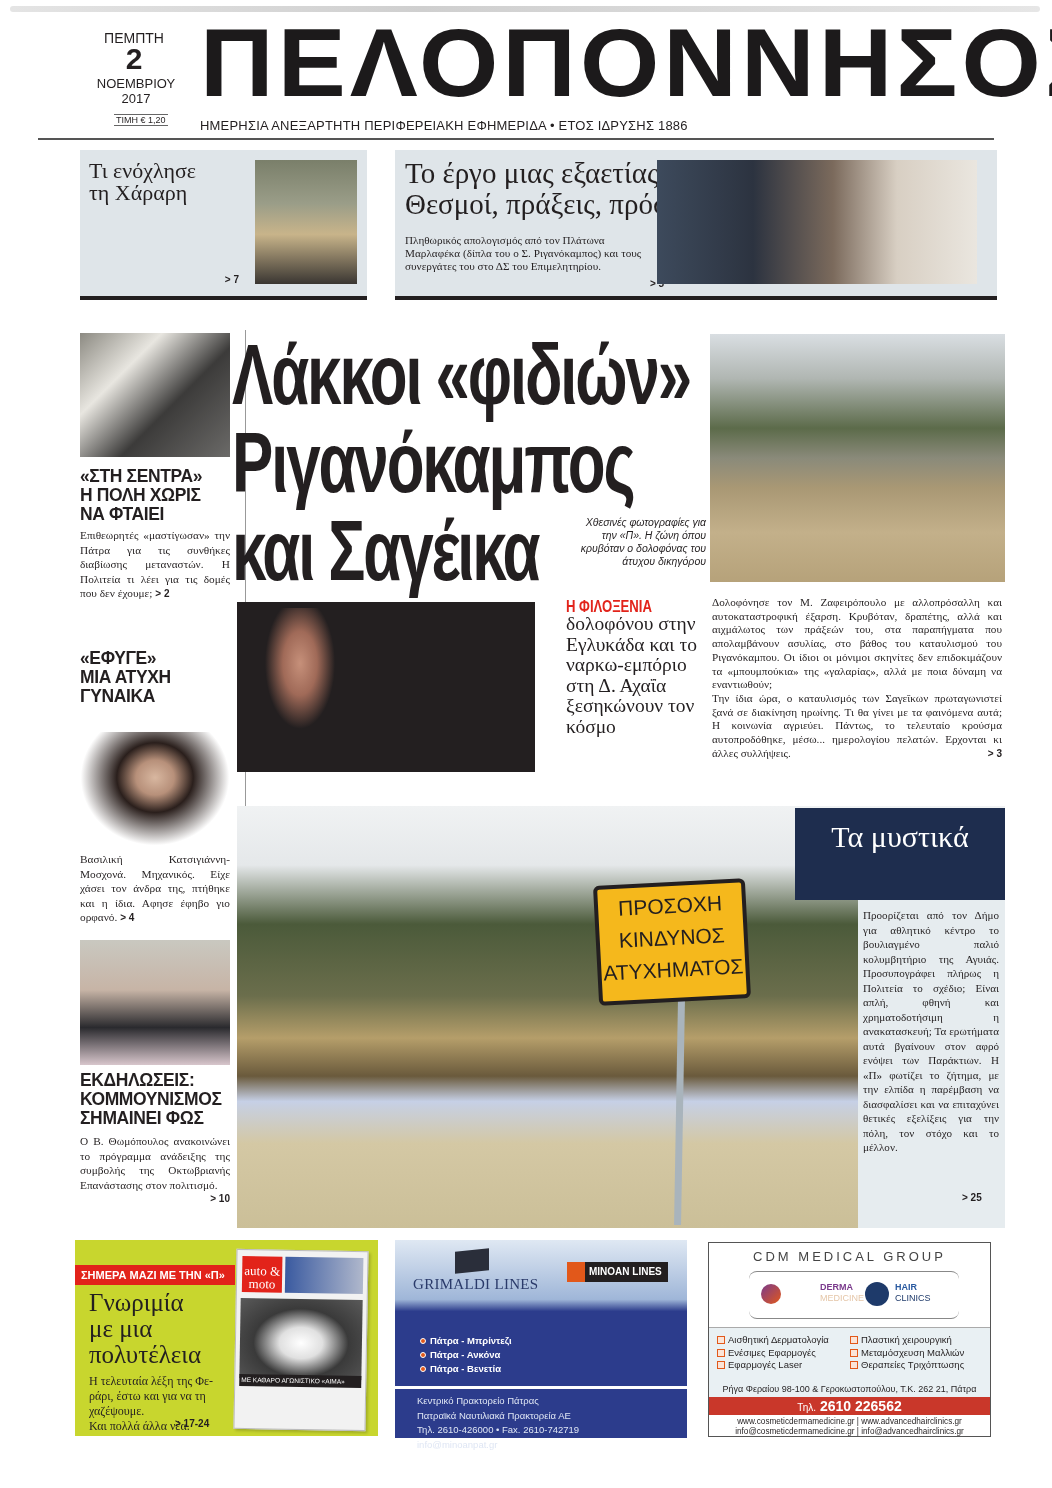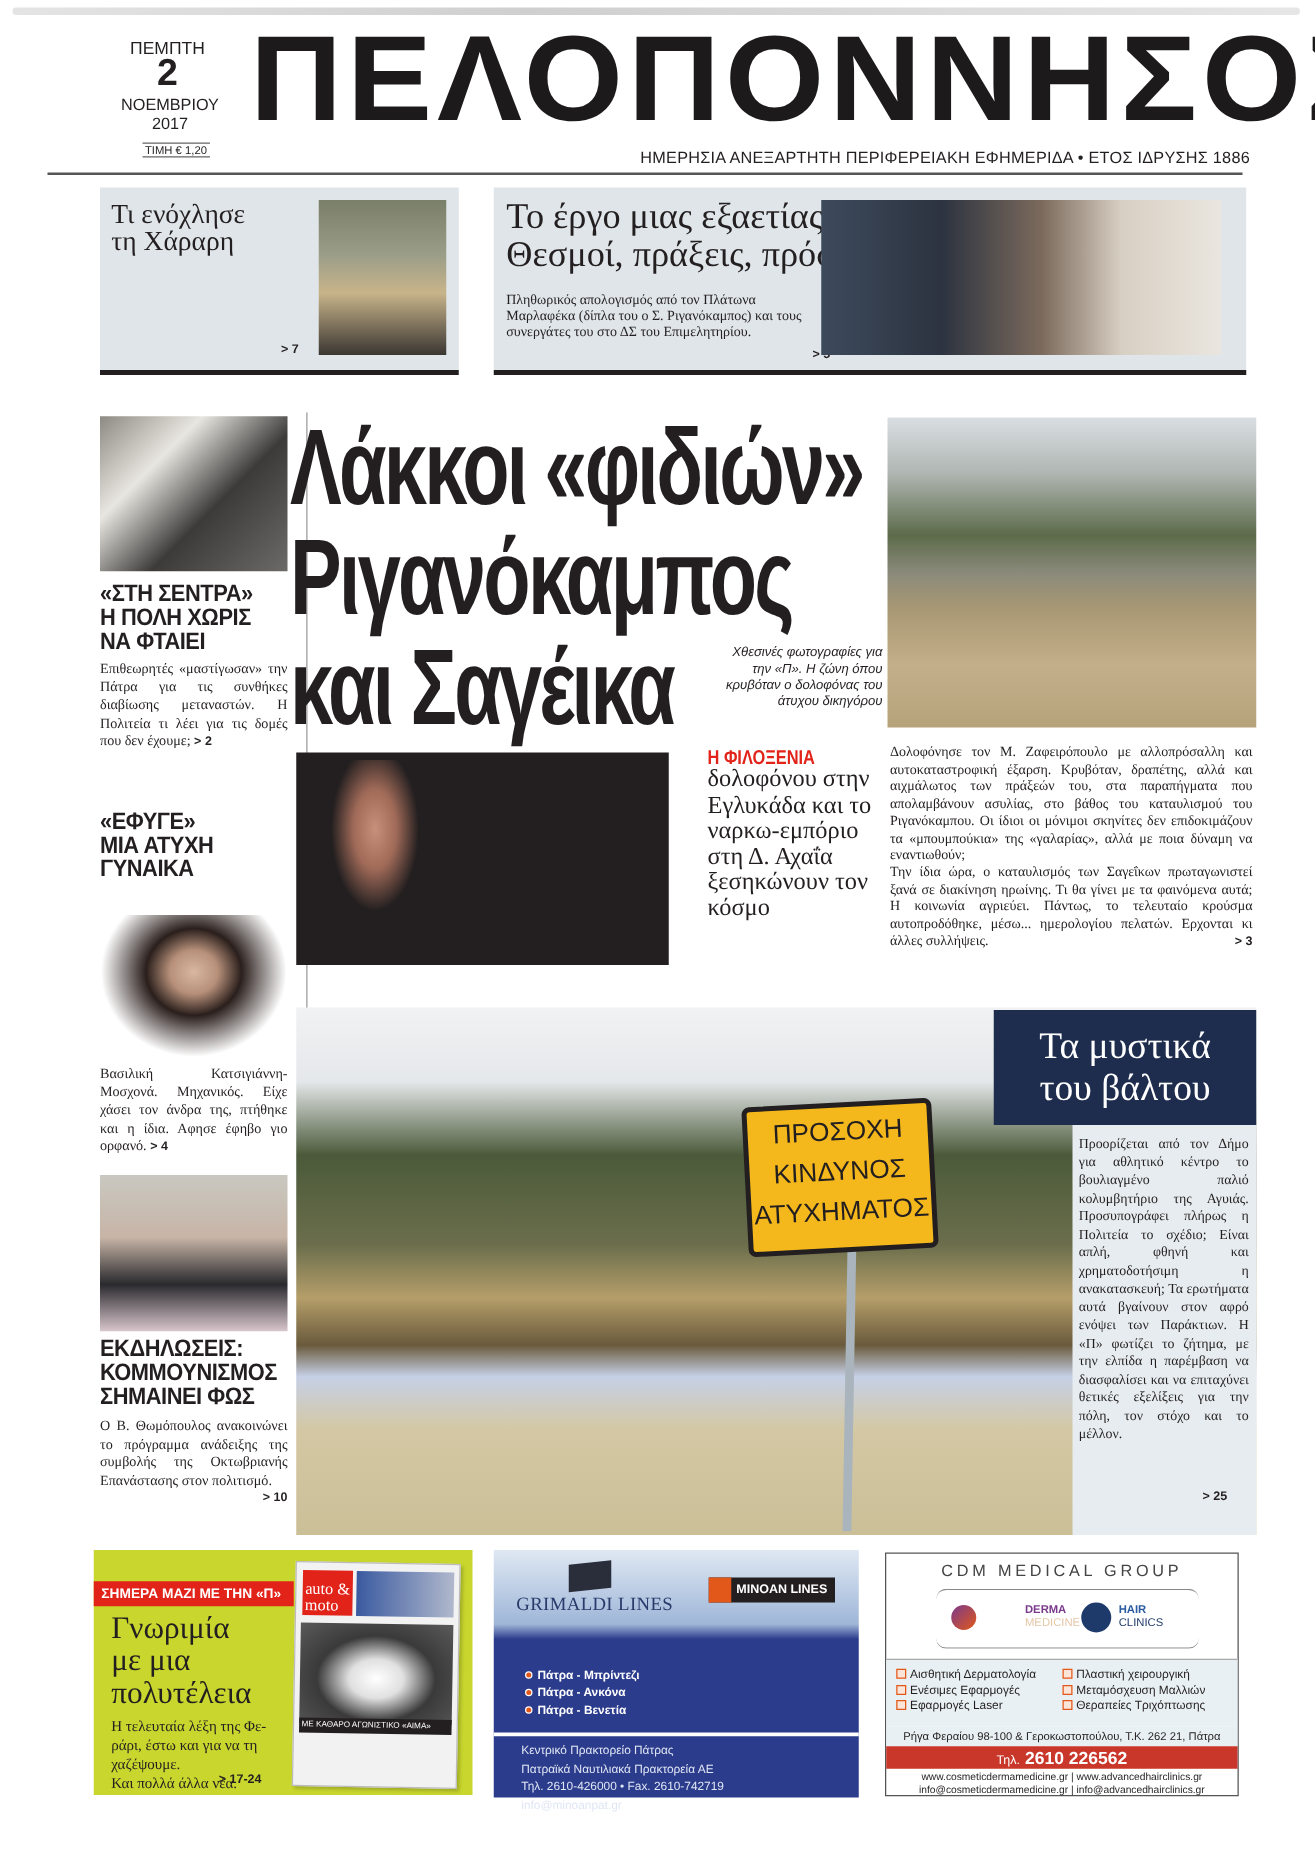--- a/index.html
+++ b/index.html
@@ -7,21 +7,21 @@
   body { position: relative; font-family: "Liberation Serif", serif; color: #231f20; }
   .abs { position: absolute; }
 
   
   .top-smear { left: 10px; top: 6px; width: 1030px; height: 6px; background: linear-gradient(90deg, #e4e4e4, #cfcfcf 40%, #e6e6e6); border-radius: 3px; }
   .date-day { left: 104px; top: 30px; width: 60px; text-align: center; font-family: "Liberation Sans", sans-serif; font-size: 14px; }
   .date-num { left: 104px; top: 44px; width: 60px; text-align: center; font-family: "Liberation Sans", sans-serif; font-size: 30px; font-weight: bold; line-height: 30px; }
   .date-month { left: 86px; top: 76px; width: 100px; text-align: center; font-family: "Liberation Sans", sans-serif; font-size: 13px; }
   .price { left: 114px; top: 114px; font-family: "Liberation Sans", sans-serif; font-size: 9px; border-top: 1px solid #666; border-bottom: 1px solid #666; padding: 0 2px; }
   .title { left: 200px; top: 22px; width: 800px; height: 86px; font-family: "Liberation Sans", sans-serif; font-weight: 900; font-size: 102px; line-height: 86px; letter-spacing: 4px; transform: scaleY(0.95); transform-origin: top left; color: #1c1a1b; white-space: nowrap; }
-  .tagline { left: 200px; top: 118px; width: 800px; text-align: right; font-family: "Liberation Sans", sans-serif; font-size: 13px; letter-spacing: 0.2px; }
+  .tagline { left: 200px; top: 118px; width: 800px; text-align: left; font-family: "Liberation Sans", sans-serif; font-size: 13px; letter-spacing: 0.2px; }
   .rule-top { left: 38px; top: 138px; width: 956px; height: 2px; background: #555; }
 
   
   .teaser { background: #dfe5e9; }
   .teaser-1 { left: 80px; top: 150px; width: 287px; height: 146px; }
   .teaser-2 { left: 395px; top: 150px; width: 602px; height: 146px; }
   .teaser-bar { height: 4px; background: #231f20; }
   .t1-head { left: 9px; top: 10px; font-size: 22px; line-height: 22px; }
   .t1-body { left: 9px; top: 56px; width: 148px; font-size: 12.2px; line-height: 13.4px; text-align: justify; }
   .t1-ref { right: 128px; top: 124px; font-family: "Liberation Sans", sans-serif; font-weight: bold; font-size: 10px; }
@@ -61,21 +61,21 @@
   .baltos-text { left: 858px; top: 900px; width: 147px; height: 328px; background: #e6ecef; padding: 8px 6px 0 5px; font-size: 11.1px; line-height: 14.5px; text-align: justify; }
   .baltos-ref { left: 962px; top: 1192px; font-family: "Liberation Sans", sans-serif; font-weight: bold; font-size: 10px; }
 
   
   .ad-1 { left: 75px; top: 1240px; width: 303px; height: 196px; background: #c8d62e; }
   .ad-1-banner { left: 0; top: 25px; width: 160px; height: 20px; background: #e2231a; color: #ffffff; font-family: "Liberation Sans", sans-serif; font-weight: bold; font-size: 11px; line-height: 20px; padding-left: 6px; white-space: nowrap; }
   .ad-1-head { left: 14px; top: 50px; font-size: 25px; line-height: 26px; color: #231f20; }
   .ad-1-body { left: 14px; top: 134px; width: 150px; font-size: 12px; line-height: 15px; }
   .ad-1-ref { left: 100px; top: 178px; }
   .mag { left: 160px; top: 10px; width: 132px; height: 180px; background: #f2f2f2; border: 1px solid #bbb; transform: rotate(1deg); box-shadow: 2px 2px 3px rgba(0,0,0,0.2); }
-  .mag-logo { left: 5px; top: 6px; width: 40px; height: 36px; background: #e2231a; color: #ffffff; font-size: 13px; line-height: 13px; padding: 8px 2px; text-align: left; }
+  .mag-logo { left: 5px; top: 6px; width: 40px; height: 36px; background: #e2231a; color: #ffffff; font-size: 13px; line-height: 13px; padding: 8px 2px; text-align: center; }
   .mag-top-photo { left: 48px; top: 6px; width: 78px; height: 36px; background: linear-gradient(90deg, #3a5aa0, #b0b8cc); }
   .mag-car { left: 4px; top: 48px; width: 122px; height: 80px; background: radial-gradient(ellipse at 50% 55%, #ffffff 0%, #e0e0e0 25%, #3a3a3a 55%, #5a5a5a 100%); }
   .mag-strip { left: 4px; top: 124px; width: 122px; height: 12px; background: #231f20; color: #ffffff; font-family: "Liberation Sans", sans-serif; font-size: 6.5px; line-height: 12px; white-space: nowrap; overflow: hidden; padding-left: 2px; }
 
   .ad-2 { left: 395px; top: 1240px; width: 292px; height: 198px; background: linear-gradient(180deg, #dfe8f3 0%, #9fb6d8 30%, #2c3c8c 36%, #2c3c8c 100%); }
   .grimaldi-flag { left: 60px; top: 10px; width: 34px; height: 22px; background: #2a2e3a; transform: skewY(-6deg); }
   .grimaldi { left: 18px; top: 36px; font-size: 15px; color: #2a3a6a; letter-spacing: 0.3px; }
   .minoan { left: 172px; top: 22px; height: 20px; background: #231f20; color: #ffffff; font-family: "Liberation Sans", sans-serif; font-weight: bold; font-size: 10px; line-height: 20px; padding: 0 6px 0 22px; }
   .minoan-mark { left: 0; top: 0; width: 18px; height: 20px; background: #e2581a; }
   .routes { left: 25px; top: 94px; color: #ffffff; font-family: "Liberation Sans", sans-serif; font-weight: bold; font-size: 9.5px; line-height: 14px; }
@@ -190,21 +190,20 @@
 
 <div class="abs big-photo"></div>
 <div class="abs sign-pole"></div>
 <div class="abs sign">
   <div>ΠΡΟΣΟΧΗ</div>
   <div>ΚΙΝΔΥΝΟΣ</div>
   <div>ΑΤΥΧΗΜΑΤΟΣ</div>
 </div>
 <div class="abs baltos-box">
   <div>Τα μυστικά</div>
-  <div>του βάλτου</div>
 </div>
 <div class="abs baltos-text">Προορίζεται από τον Δήμο για αθλητικό κέντρο το βουλιαγμένο παλιό κολυμβητήριο της Αγυιάς. Προσυπογράφει πλήρως η Πολιτεία το σχέδιο; Είναι απλή, φθηνή και χρηματοδοτήσιμη η ανακατασκευή; Τα ερωτήματα αυτά βγαίνουν στον αφρό ενόψει των Παράκτιων. Η «Π» φωτίζει το ζήτημα, με την ελπίδα η παρέμβαση να διασφαλίσει και να επιταχύνει θετικές εξελίξεις για την πόλη, τον στόχο και το μέλλον.</div>
 <div class="abs baltos-ref ref">&gt; 25</div>
 
 <div class="abs ad-1">
   <div class="abs ad-1-banner">ΣΗΜΕΡΑ ΜΑΖΙ ΜΕ ΤΗΝ «Π»</div>
   <div class="abs ad-1-head">
     <div>Γνωριμία</div>
     <div>με μια</div>
     <div>πολυτέλεια</div>

